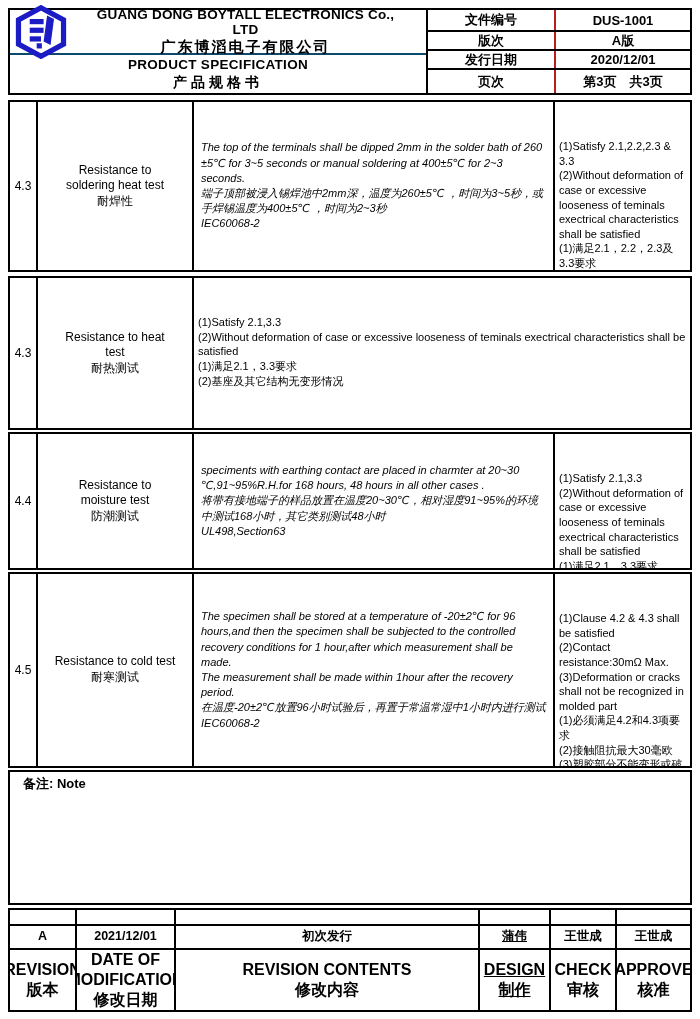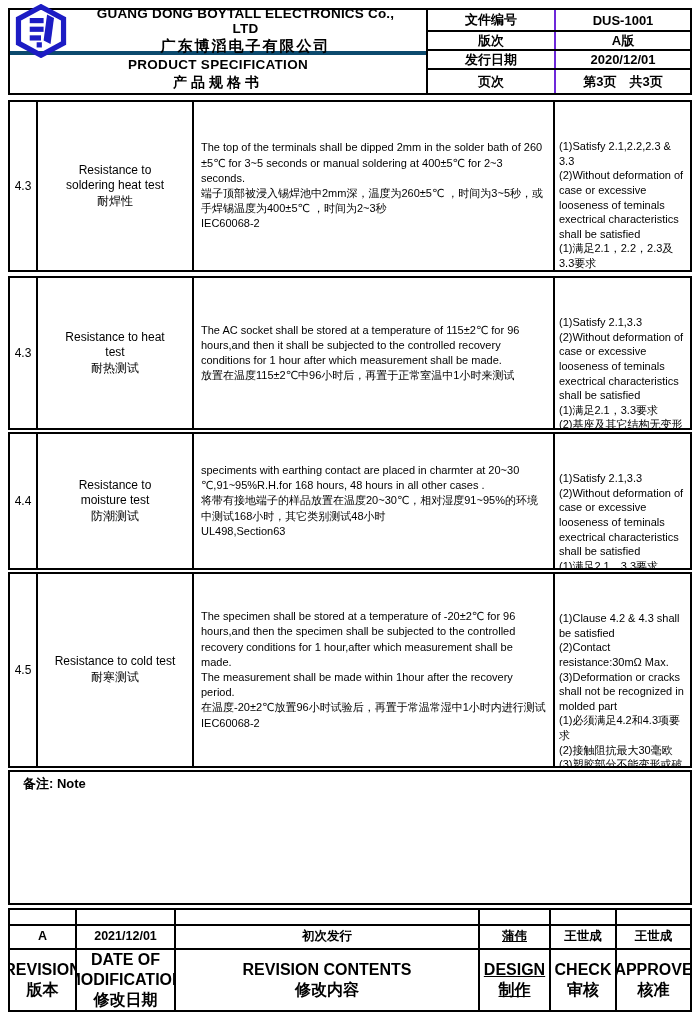--- a/index.html
+++ b/index.html
@@ -7,44 +7,44 @@
   body {
     width: 700px; height: 1019px;
     font-family: "Liberation Sans", "DejaVu Sans", sans-serif;
     color: #000;
   }
   .page { width: 700px; height: 1019px; padding: 8px 8px 0 8px; }
 
   
   .hdr { display: flex; height: 87px; border: 2px solid #000; }
   .hdr-left { width: 416px; display: flex; flex-direction: column; }
-  .company-row { height: 45px; border-bottom: 4px solid #0c4a6e; display: flex; align-items: center; gap: 11px; }
+  .company-row { height: 45px; border-bottom: 2px solid #0c4a6e; display: flex; align-items: center; gap: 11px; }
   .logo-wrap { width: 62px; display: flex; justify-content: center; align-items: center; }
   .company-names { flex: 1; text-align: center; padding-right: 18px; }
   .company-en { font-size: 13.5px; font-weight: bold; letter-spacing: 0.2px; }
   .company-cn { font-size: 15px; font-weight: bold; letter-spacing: 2px; margin-top: 1px; }
   .title-row { flex: 1; display: flex; flex-direction: column; justify-content: center; text-align: center; font-weight: bold; }
   .title-en { font-size: 13.5px; letter-spacing: 0.3px; }
   .title-cn { font-size: 14px; letter-spacing: 4px; margin-top: 2px; }
   .hdr-right { flex: 1; border-left: 2px solid #000; display: flex; flex-direction: column; }
   .hdr-field { display: flex; border-top: 2px solid #000; align-items: stretch; }
   .hdr-field:first-child { border-top: none; }
   .hf-1 { height: 20px; } .hf-2 { height: 19px; } .hf-3 { height: 19px; } .hf-4 { flex: 1; }
-  .hdr-label { width: 128px; border-right: 2px solid #6d28d9; display: flex; align-items: center; justify-content: center; font-weight: bold; font-size: 13px; }
+  .hdr-label { width: 128px; border-right: 2px solid #b91c1c; display: flex; align-items: center; justify-content: center; font-weight: bold; font-size: 13px; }
   .hdr-value { flex: 1; display: flex; align-items: center; justify-content: center; font-weight: bold; font-size: 13px; }
 
   
   .spec-row { display: flex; border: 2px solid #000; overflow: hidden; }
   .r1 { height: 172px; margin-top: 5px; }
   .r2 { height: 154px; margin-top: 4px; }
   .r3 { height: 138px; margin-top: 2px; }
   .r4 { height: 196px; margin-top: 2px; }
   .cell-no { width: 28px; border-right: 2px solid #000; display: flex; align-items: center; justify-content: center; font-size: 12px; }
   .cell-item { width: 156px; border-right: 2px solid #000; display: flex; flex-direction: column; align-items: center; justify-content: center; text-align: center; font-size: 12px; line-height: 1.3; padding: 0 16px; }
-  .cell-desc { width: 361px; border-right: 2px solid #000; display: flex; align-items: center; padding: 4px 7px; font-size: 11px; line-height: 1.38; overflow: hidden; }
+  .cell-desc { width: 361px; border-right: 2px solid #000; display: flex; align-items: center; padding: 4px 7px; font-size: 11px; line-height: 1.38; overflow: hidden; font-style: italic; }
   .cell-criteria { flex: 1; padding: 4px 4px; font-size: 11px; line-height: 1.33; overflow: hidden; margin-top: 33px; }
   .pre { white-space: pre-line; }
 
   
   .note-block { border: 2px solid #000; height: 135px; margin-top: 2px; padding: 3px 13px; font-size: 13px; font-weight: bold; }
 
   
   .rev-table { border: 2px solid #000; height: 104px; margin-top: 3px; display: flex; flex-direction: column; }
   .rev-row { display: flex; border-top: 2px solid #000; align-items: stretch; }
   .rev-row:first-child { border-top: none; }
@@ -121,24 +121,20 @@
 (1)满足2.1，2.2，2.3及3.3要求
 (5)基座及其它结构无变形情况</div>
   </div>
 
   <div class="spec-row r2">
     <div class="cell-no">4.3</div>
     <div class="cell-item">
       <div class="pre">Resistance to heat test</div>
       <div>耐热测试</div>
     </div>
-    <div class="cell-desc">
-      <div class="pre">The AC socket shall be stored at a temperature of 115±2℃ for 96 hours,and then it shall be subjected to the controlled recovery conditions for 1 hour after which measurement shall be made.
-放置在温度115±2℃中96小时后，再置于正常室温中1小时来测试</div>
-    </div>
     <div class="cell-criteria pre">(1)Satisfy 2.1,3.3
 (2)Without deformation of case or excessive looseness of teminals exectrical characteristics shall be satisfied
 (1)满足2.1，3.3要求
 (2)基座及其它结构无变形情况</div>
   </div>
 
   <div class="spec-row r3">
     <div class="cell-no">4.4</div>
     <div class="cell-item">
       <div class="pre">Resistance to moisture test</div>

